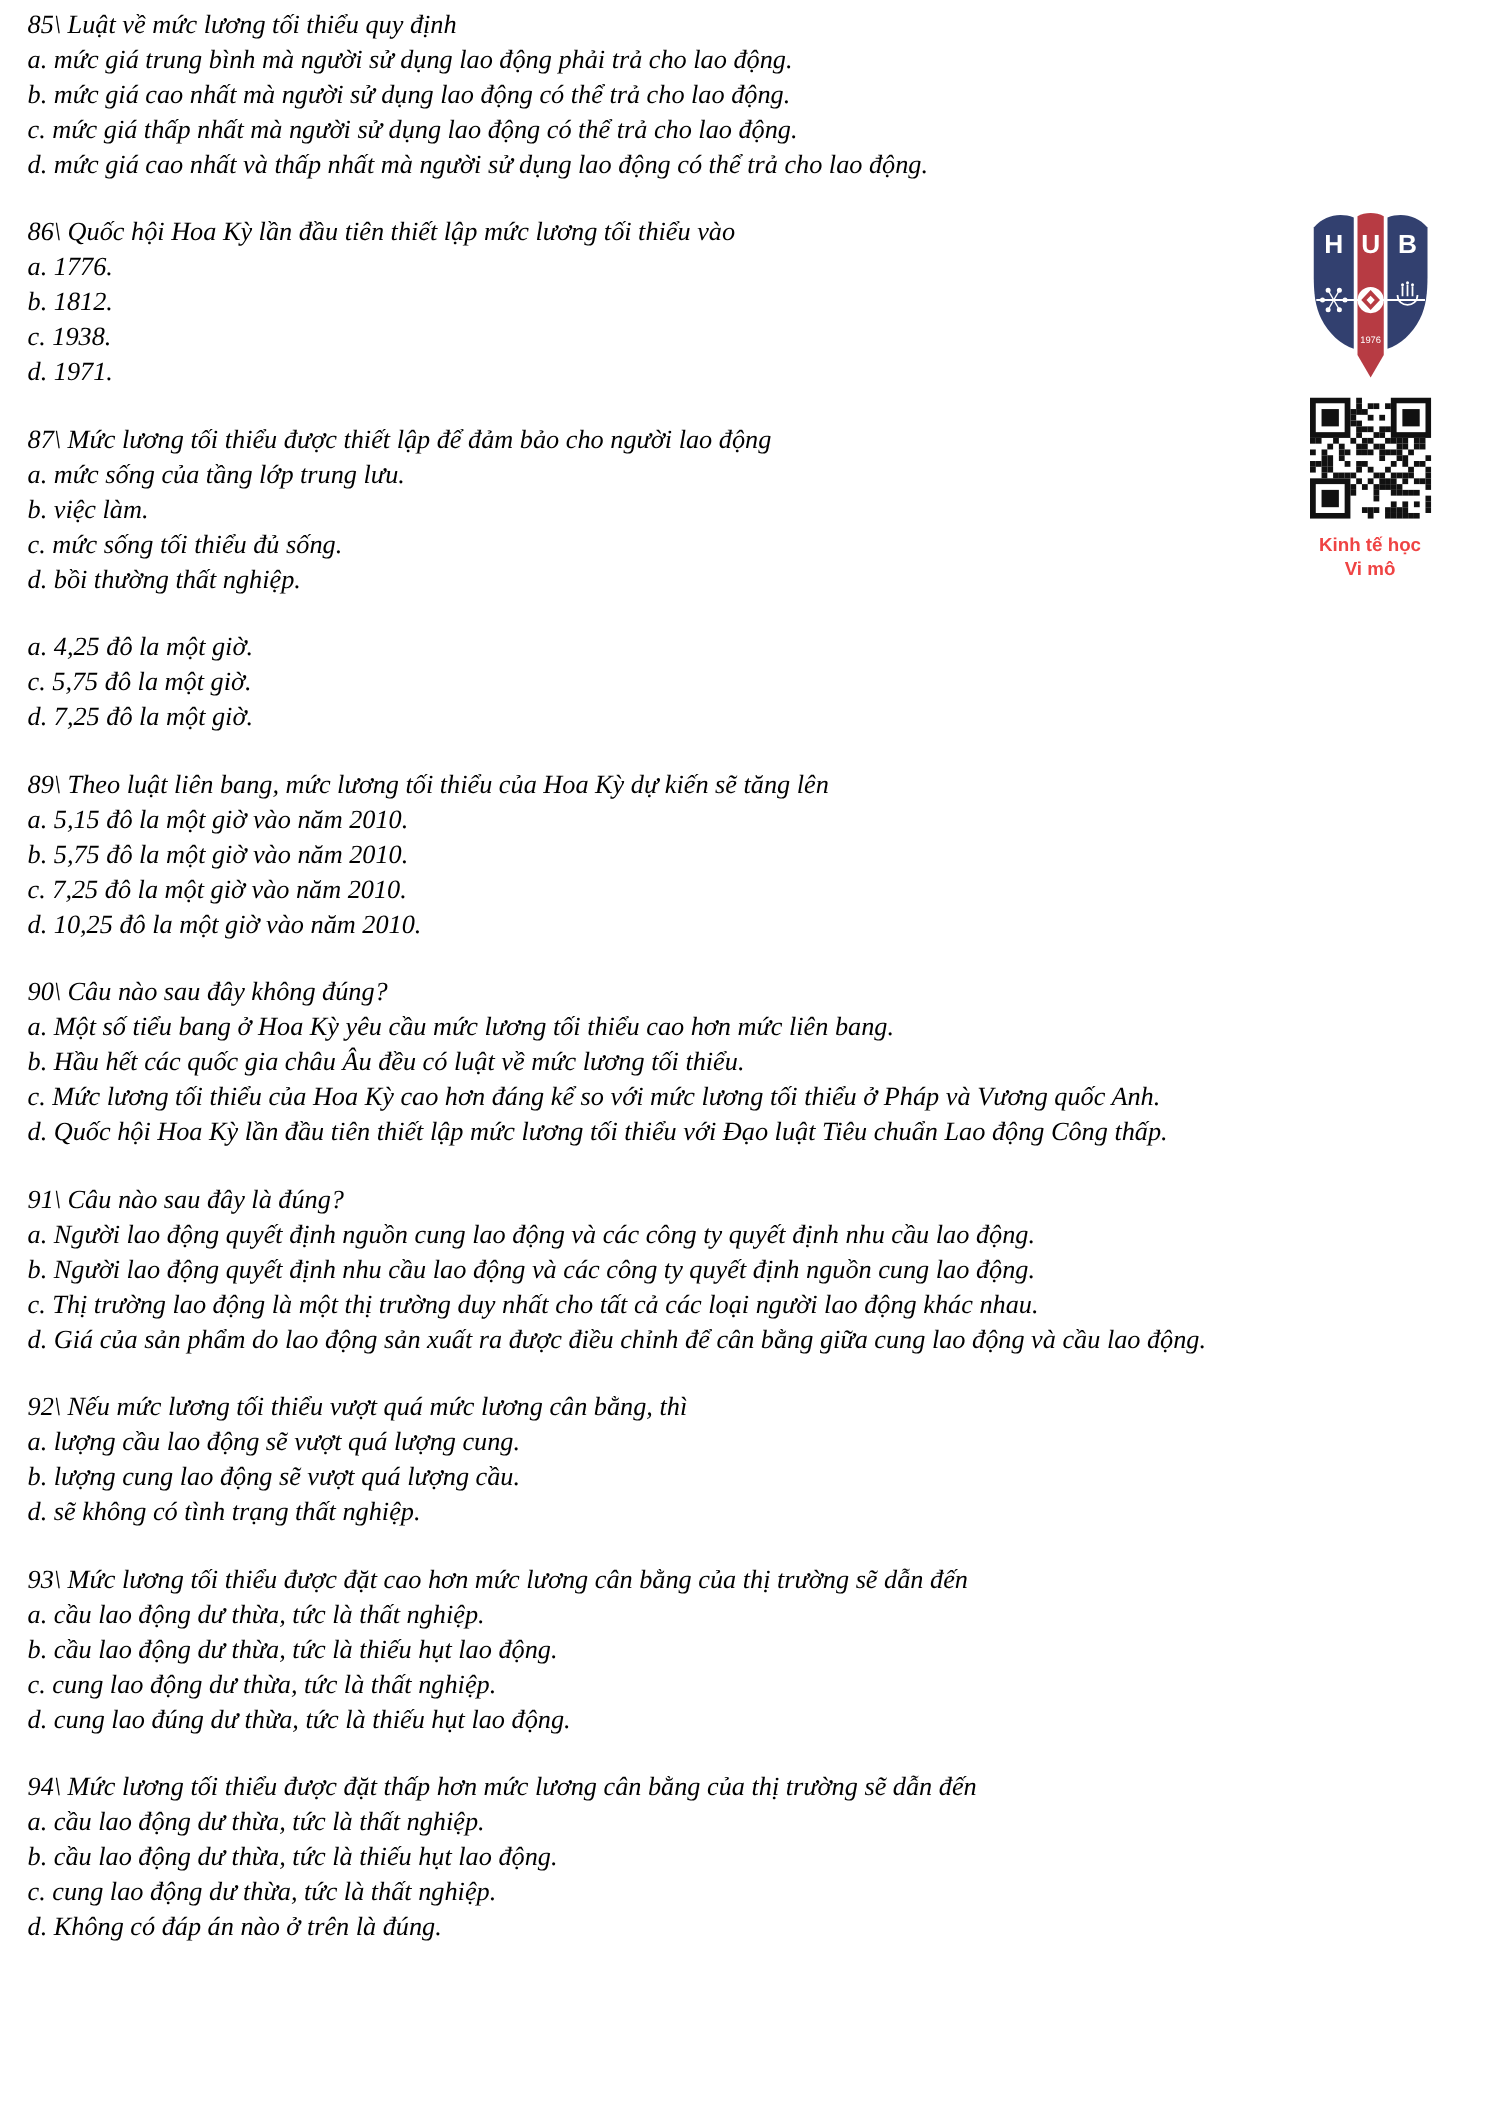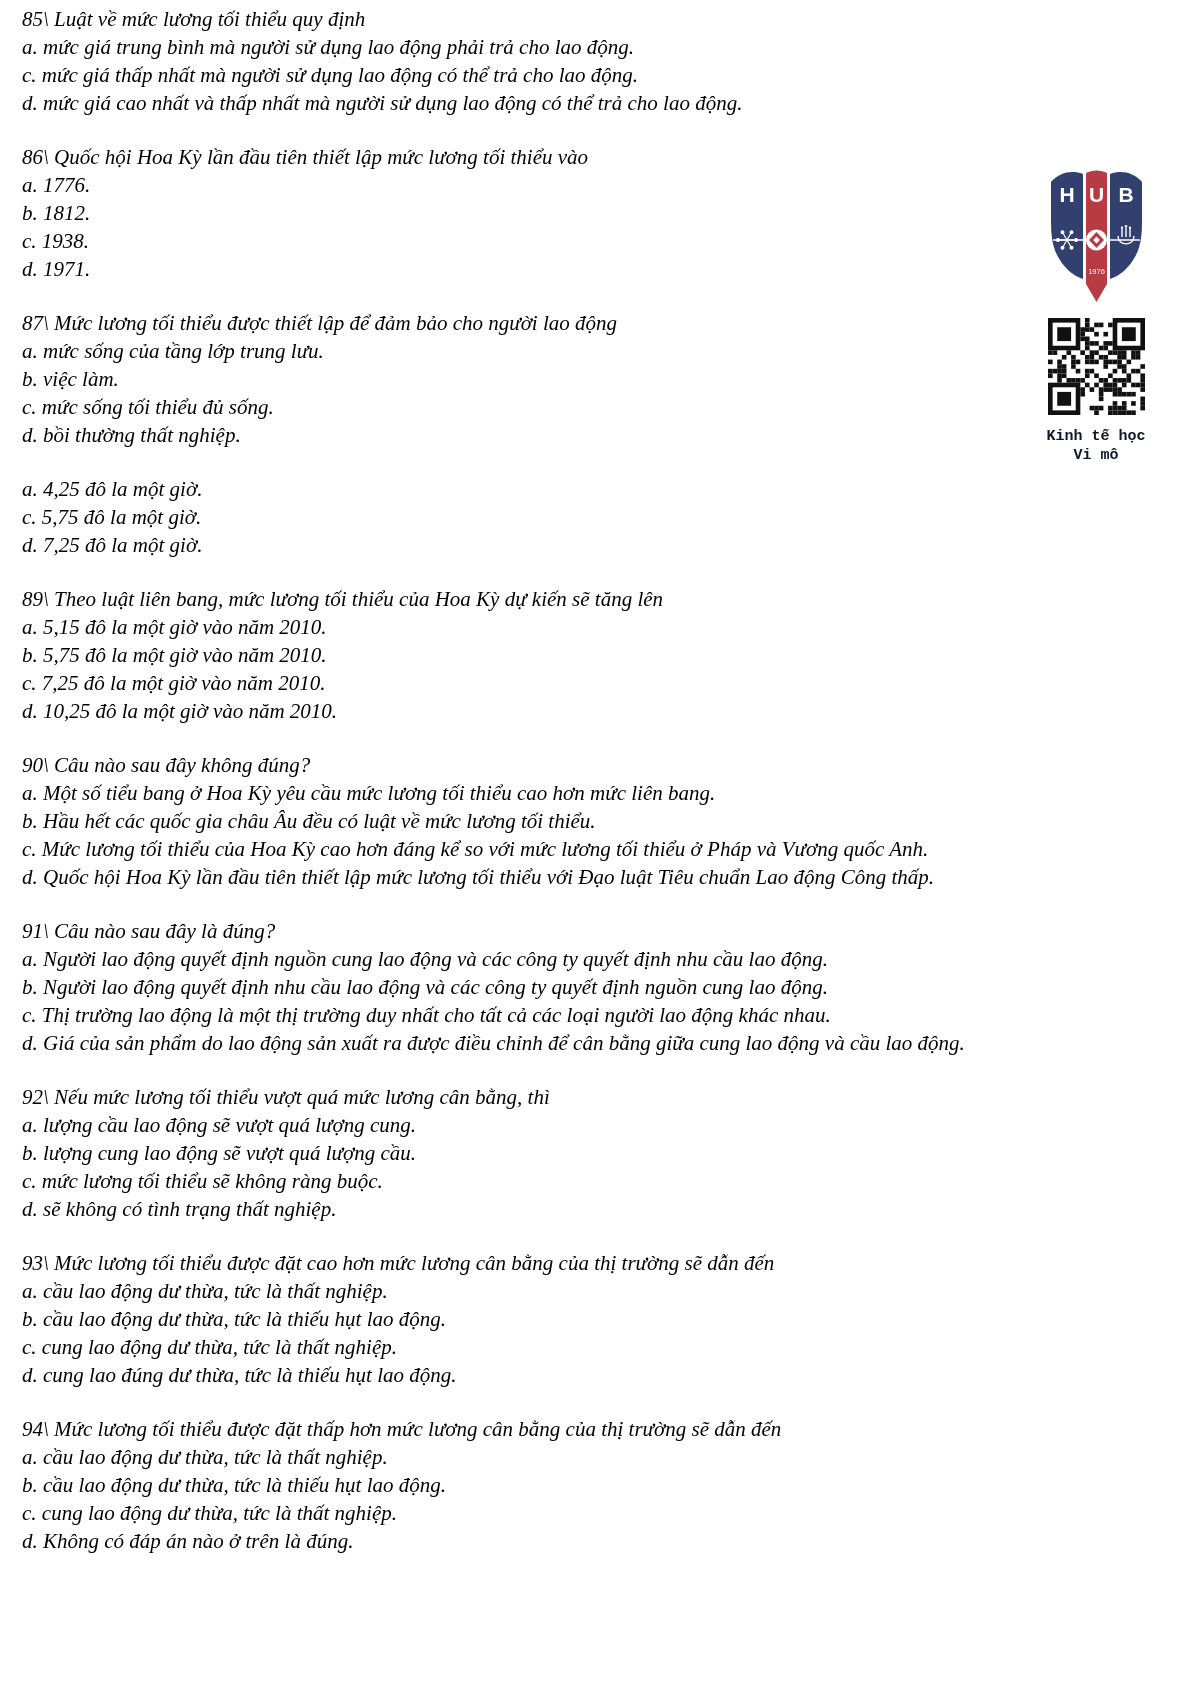--- a/index.html
+++ b/index.html
@@ -6,36 +6,37 @@
   html,body { width:1190px; height:1684px; background:#ffffff; }
   body { position:relative; font-family:"Liberation Serif","DejaVu Serif",serif; color:#000; overflow:hidden; }
 
   .questions { position:absolute; top:5px; left:22px; }
   .q { margin-bottom:26px;font-style:italic; }
   .q .line { font-size:21px; line-height:28px; white-space:nowrap; }
 
   .brand { position:absolute; left:1046px; top:166px; width:100px; text-align:center; }
   .brand svg { display:block; margin:0 auto; }
   .brand .qr-wrap { margin-top:7px; }
-  .brand .caption { margin-top:12px; font-family:Liberation Mono, monospace;
-                    font-weight:bold; font-size:15px; line-height:19px; color:#0f172a; }
+  .brand .caption { margin-top:12px; font-family:Liberation Sans, sans-serif;
+                    font-weight:bold; font-size:15px; line-height:19px; color:#ef4444; }
   .shield-letter { font-family:"Liberation Sans","DejaVu Sans",sans-serif; font-weight:bold;
                    font-size:21px; fill:#ffffff; }
   .shield-year { font-family:"Liberation Sans","DejaVu Sans",sans-serif; font-size:7.5px; fill:#ffffff; }
 </style>
 </head>
 <body>
 
 <main>
 
   <section class="questions">
 
     <div class="q">
       <div class="line">85\ Luật về mức lương tối thiểu quy định</div>
       <div class="line">a. mức giá trung bình mà người sử dụng lao động phải trả cho lao động.</div>
+      <div class="line">b. mức giá cao nhất mà người sử dụng lao động có thể trả cho lao động.</div>
       <div class="line">c. mức giá thấp nhất mà người sử dụng lao động có thể trả cho lao động.</div>
       <div class="line">d. mức giá cao nhất và thấp nhất mà người sử dụng lao động có thể trả cho lao động.</div>
     </div>
 
     <div class="q">
       <div class="line">86\ Quốc hội Hoa Kỳ lần đầu tiên thiết lập mức lương tối thiểu vào</div>
       <div class="line">a. 1776.</div>
       <div class="line">b. 1812.</div>
       <div class="line">c. 1938.</div>
       <div class="line">d. 1971.</div>
@@ -76,21 +77,20 @@
       <div class="line">a. Người lao động quyết định nguồn cung lao động và các công ty quyết định nhu cầu lao động.</div>
       <div class="line">b. Người lao động quyết định nhu cầu lao động và các công ty quyết định nguồn cung lao động.</div>
       <div class="line">c. Thị trường lao động là một thị trường duy nhất cho tất cả các loại người lao động khác nhau.</div>
       <div class="line">d. Giá của sản phẩm do lao động sản xuất ra được điều chỉnh để cân bằng giữa cung lao động và cầu lao động.</div>
     </div>
 
     <div class="q">
       <div class="line">92\ Nếu mức lương tối thiểu vượt quá mức lương cân bằng, thì</div>
       <div class="line">a. lượng cầu lao động sẽ vượt quá lượng cung.</div>
       <div class="line">b. lượng cung lao động sẽ vượt quá lượng cầu.</div>
-      <div class="line">c. mức lương tối thiểu sẽ không ràng buộc.</div>
       <div class="line">d. sẽ không có tình trạng thất nghiệp.</div>
     </div>
 
     <div class="q">
       <div class="line">93\ Mức lương tối thiểu được đặt cao hơn mức lương cân bằng của thị trường sẽ dẫn đến</div>
       <div class="line">a. cầu lao động dư thừa, tức là thất nghiệp.</div>
       <div class="line">b. cầu lao động dư thừa, tức là thiếu hụt lao động.</div>
       <div class="line">c. cung lao động dư thừa, tức là thất nghiệp.</div>
       <div class="line">d. cung lao đúng dư thừa, tức là thiếu hụt lao động.</div>
     </div>

